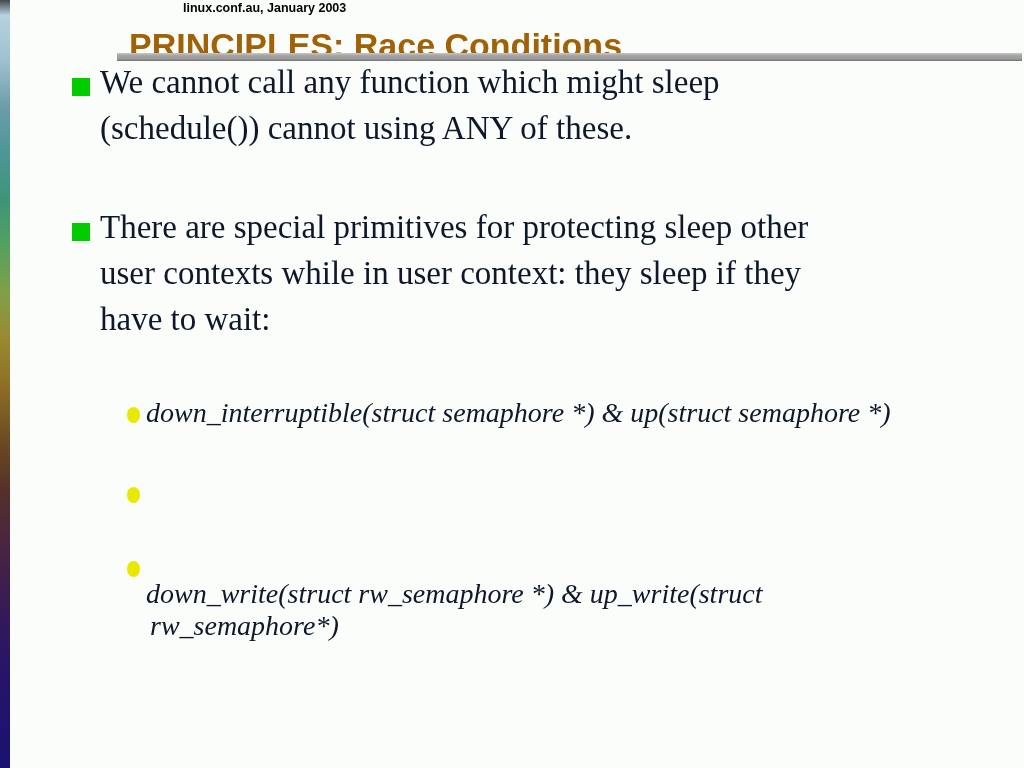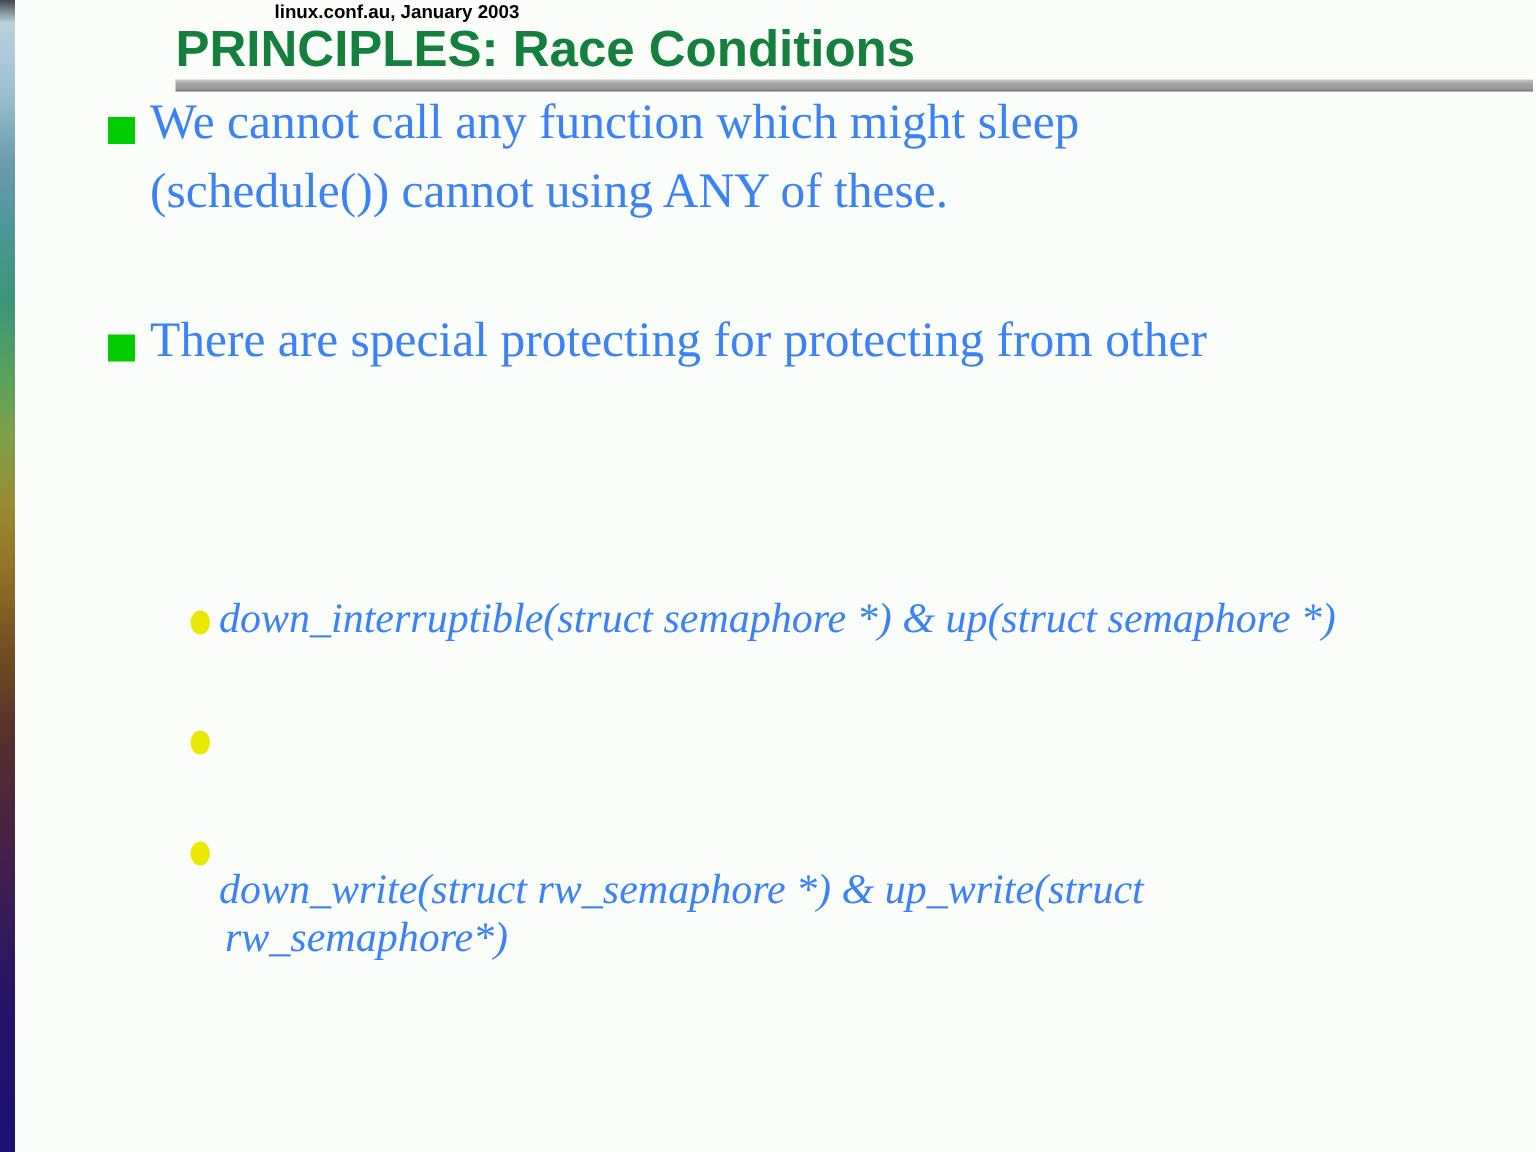--- a/index.html
+++ b/index.html
@@ -42,37 +42,37 @@
     position: absolute;
     left: 183px; top: 1px;
     font-weight: bold;
     font-size: 12.5px;
     color: #000;
     white-space: nowrap;
   }
   .page-title {
     position: absolute;
     left: 117px; top: 13px;
-    margin: 0;
+    margin: 12px;
     font-weight: bold;
     font-size: 34px;
     line-height: 40px;
-    color: #15803d;
+    color: #a16207;
     white-space: nowrap;
     letter-spacing: 0px;
   }
   .title-rule {
     position: absolute;
     left: 117px; top: 53px;
     width: 905px; height: 8px;
     background: linear-gradient(180deg, #c8c8c8 0%, #a2a2a2 35%, #9a9a9a 75%, #6f6f6f 100%);
   }
   .serif-text {
     font-family: "Liberation Serif", serif;
-    color: #3b82f6;
+    color: #0f172a;
   }
   .bullet-text {
     position: absolute;
     font-size: 33px;
     line-height: 46px;
     white-space: nowrap;
   }
   .bullet-square {
     position: absolute;
     width: 18px; height: 18px;
@@ -118,21 +118,23 @@
   <div class="title-rule"></div>
 
   <span class="bullet-square b1-square"></span>
   <div class="serif-text bullet-text b1-text">
     <div>We cannot call any function which might sleep</div>
     <div>(schedule()) cannot using ANY of these.</div>
   </div>
 
   <span class="bullet-square b2-square"></span>
   <div class="serif-text bullet-text b2-text">
-    <div>There are special protecting for protecting from other</div>
+    <div>There are special primitives for protecting sleep other</div>
+    <div>user contexts while in user context: they sleep if they</div>
+    <div>have to wait:</div>
   </div>
 
   <span class="sub-dot s1-dot"></span>
   <div class="serif-text sub-text s1-text">
     <div>down_interruptible(struct semaphore *) &amp; up(struct semaphore *)</div>
   </div>
 
   <span class="sub-dot s2-dot"></span>
 
   <span class="sub-dot s3-dot"></span>

